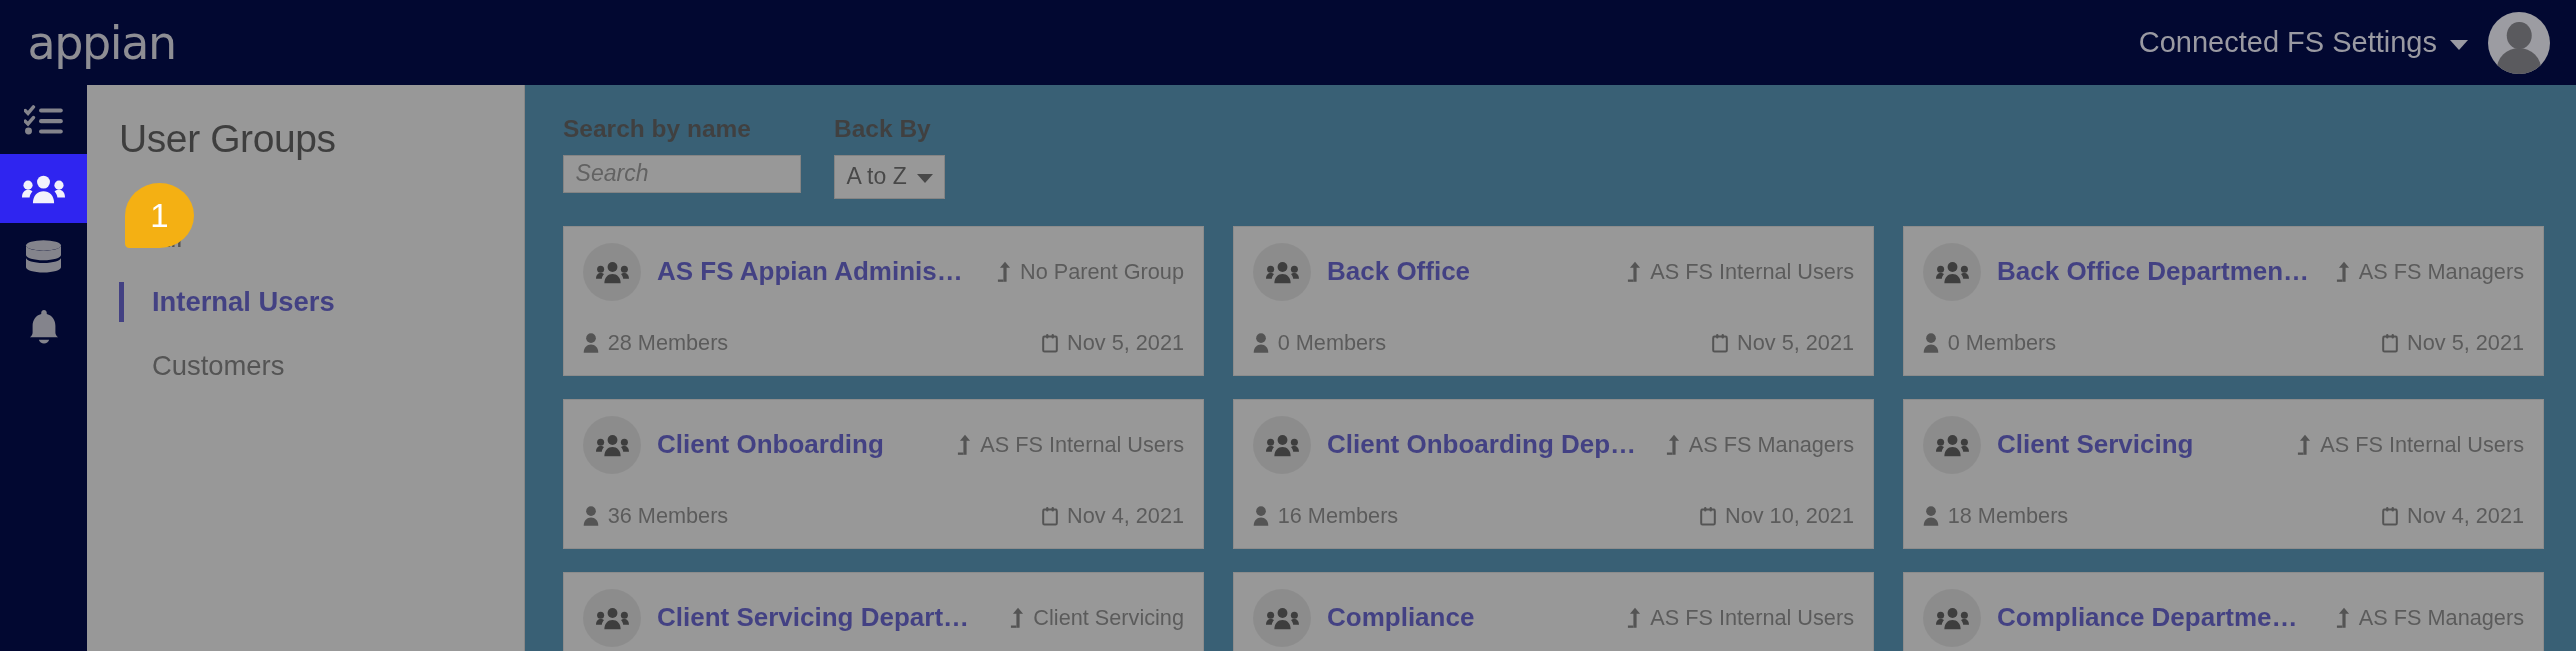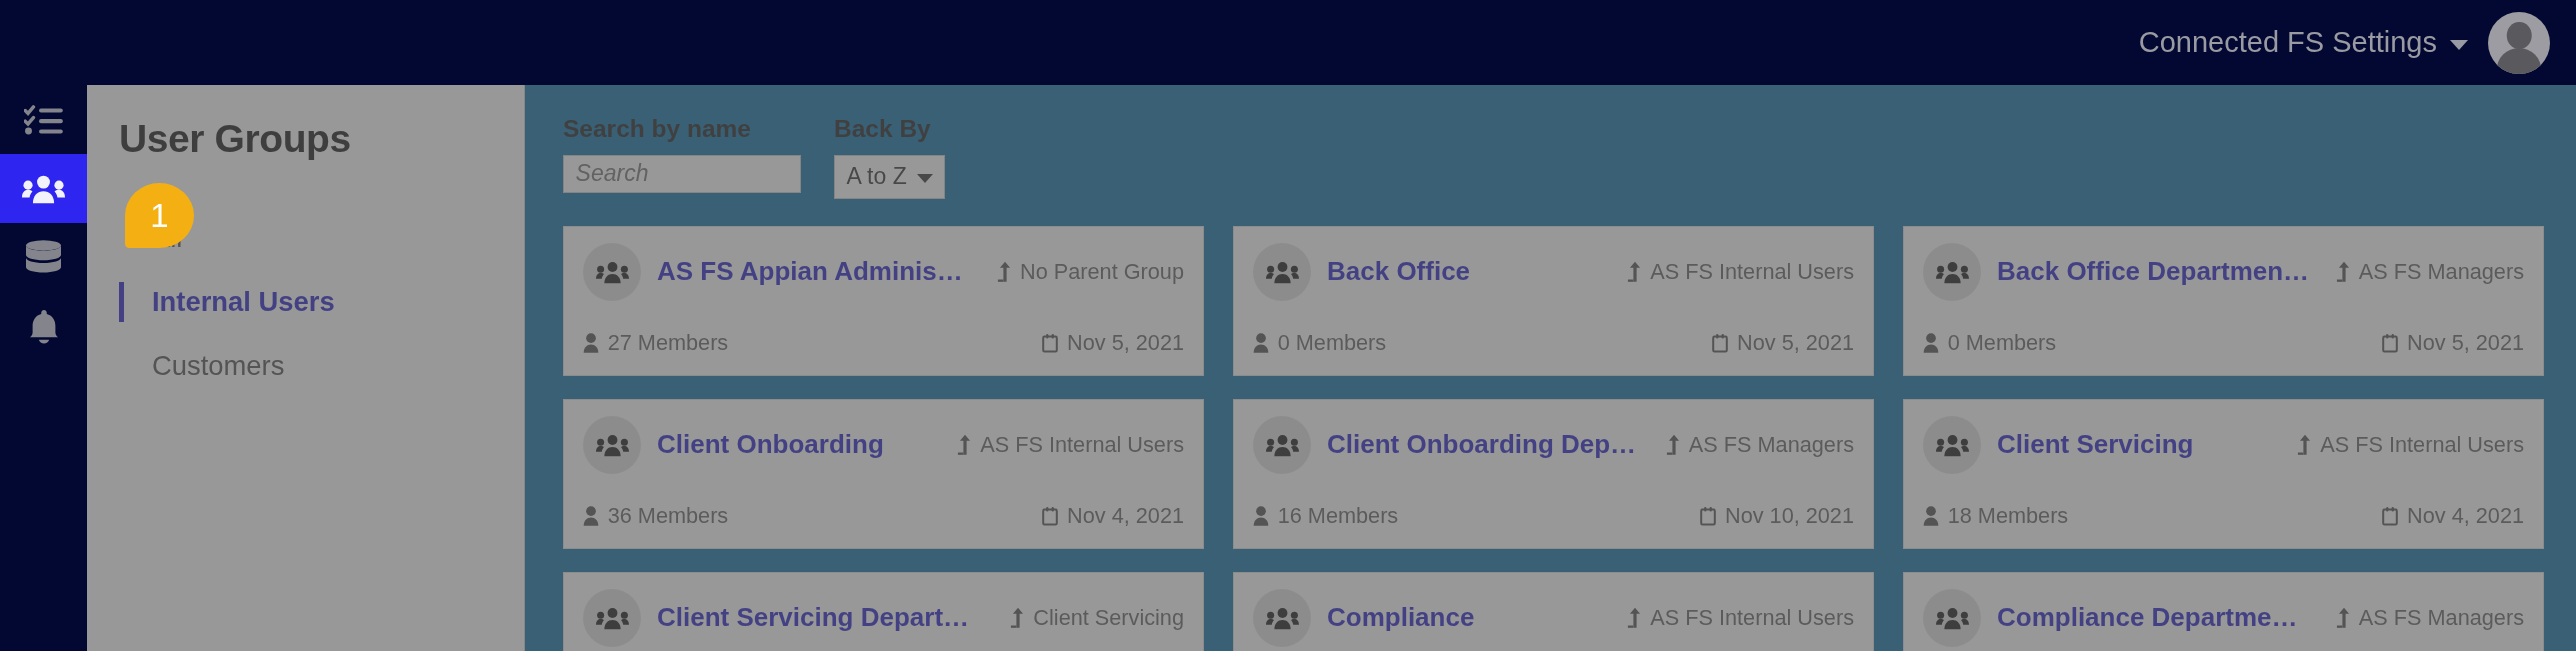--- a/index.html
+++ b/index.html
@@ -91,21 +91,21 @@
     display: flex;
     background: #f4f4f4;
   }
   .left-panel {
     width: 438px; flex: 0 0 438px;
     background: #fbfbfb;
     border-right: 1.4px solid #cfcfcf;
     padding: 32px 0 0 32px;
   }
   .page-title {
-    font-size: 39px; font-weight: bold; color: #111;
+    font-size: 39px; font-weight: normal; color: #111;
     letter-spacing: -0.4px;
     margin-bottom: 45px;
   }
   .nav-list { display: flex; flex-direction: column; }
   .nav-item {
     position: relative;
     font-size: 27.4px; color: #4a4a4a;
     padding: 16px 0 16px 33px;
     cursor: pointer;
     white-space: nowrap;
@@ -241,20 +241,21 @@
     line-height: 1;
     font-family: "Liberation Sans", sans-serif;
   }
 </style>
 </head>
 <body>
 
 <div id="app">
 
   <div class="header">
+    <div class="logo">appian</div>
     <div class="header-right">
       <div class="settings-menu">
         <span>Connected FS Settings</span>
         <span class="caret-down"></span>
       </div>
       <div class="avatar"></div>
     </div>
   </div>
 
   <div class="rail">
@@ -361,21 +362,21 @@
               </div>
             </div>
             <div class="card-foot">
               <div class="foot-cell">
                 <span class="icn">
                   <svg width="16" height="20" viewBox="0 0 11 14">
                     <circle cx="5.5" cy="3.6" r="3.4" fill="#4a4a4a"></circle>
                     <path d="M0.4 13.8 C0.4 10.2 2.7 8.1 5.5 8.1 C8.3 8.1 10.6 10.2 10.6 13.8 Z" fill="#4a4a4a"></path>
                   </svg>
                 </span>
-                <span>27 Members</span>
+                <span>28 Members</span>
               </div>
               <div class="foot-cell">
                 <span class="icn">
                   <svg width="16" height="20" viewBox="0 0 12 14">
                     <rect x="0.9" y="2.2" width="10.2" height="11.2" rx="1" fill="none" stroke="#4a4a4a" stroke-width="1.5"></rect>
                     <rect x="3.1" y="0.3" width="1.7" height="3.4" rx="0.8" fill="#4a4a4a"></rect>
                     <rect x="7.2" y="0.3" width="1.7" height="3.4" rx="0.8" fill="#4a4a4a"></rect>
                   </svg>
                 </span>
                 <span>Nov 5, 2021</span>

